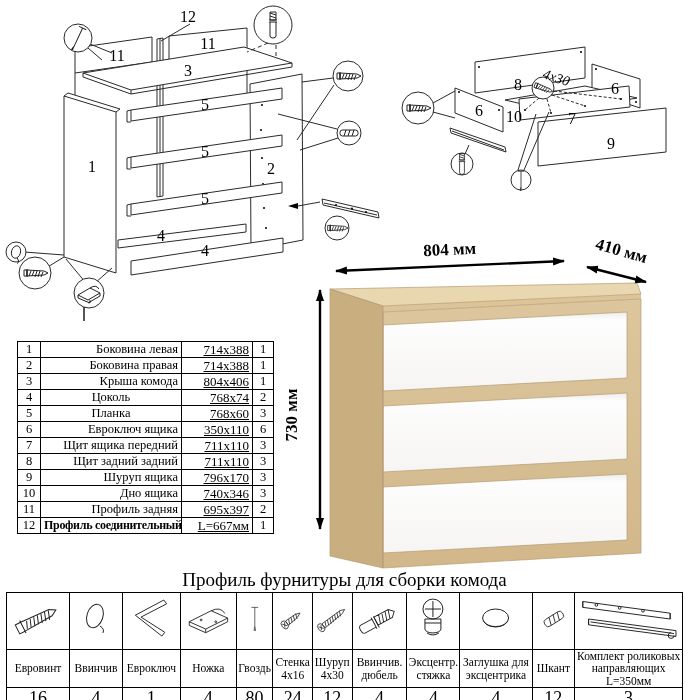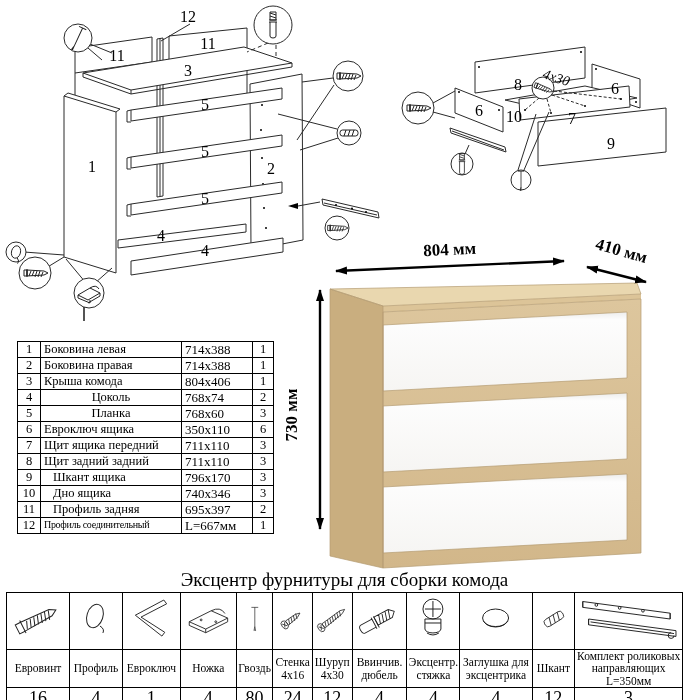--- a/index.html
+++ b/index.html
@@ -5,27 +5,27 @@
   html,body{margin:0;padding:0;background:#fff;}
   .page{position:relative;width:689px;height:700px;background:#fff;overflow:hidden;
         font-family:"Liberation Serif", serif;color:#000;}
   svg text{font-family:"Liberation Serif", serif;}
   .dim-label{font-family:"Liberation Sans", sans-serif;font-weight:bold;}
 
   
   .parts-table{position:absolute;left:17px;top:341px;width:256px;border-collapse:collapse;
                table-layout:fixed;}
   .parts-table td{border:1px solid #000;height:15px;padding:0 3px;font-size:12.5px;
-                  line-height:1.02;white-space:nowrap;overflow:hidden;}
+                  line-height:1.02;white-space:nowrap;overflow:hidden;text-align:right;}
   .parts-table td.c{text-align:center;padding:0 1px;}
-  .parts-table td.size{text-align:left;font-size:13px;}
+  .parts-table td.size{text-align:right;font-size:13px;text-decoration:underline;}
   .parts-table tr:nth-child(4) td.name,.parts-table tr:nth-child(5) td.name{text-align:center;}
   .parts-table tr:nth-child(9) td.name,.parts-table tr:nth-child(10) td.name,
   .parts-table tr:nth-child(11) td.name{padding-left:12px;}
-  .parts-table tr:nth-child(12) td.name{font-size:10px;letter-spacing:-.3px;}
+  .parts-table tr:nth-child(12) td.name{font-size:12px;letter-spacing:-.3px;font-weight:bold;}
 
   
   .hw-title{position:absolute;left:0;top:569px;width:689px;text-align:center;
             font-size:19px;}
   .hw-table{position:absolute;left:6px;top:592px;width:677px;border-collapse:collapse;
             table-layout:fixed;text-align:center;}
   .hw-table td{border:1px solid #000;padding:0;overflow:hidden;}
   .hw-table .ico td{height:56px;}
   .hw-table .lbl td{height:28px;font-size:11.5px;line-height:1.08;padding:0 1px;}
   .hw-table .qty td{height:20px;font-size:18px;}
@@ -312,21 +312,21 @@
           <td class="c">3</td>
         </tr>
       <tr>
           <td class="c">8</td>
           <td class="name">Щит задний задний</td>
           <td class="size">711х110</td>
           <td class="c">3</td>
         </tr>
       <tr>
           <td class="c">9</td>
-          <td class="name">Шкант ящика</td>
+          <td class="name">Шуруп ящика</td>
           <td class="size">796х170</td>
           <td class="c">3</td>
         </tr>
       <tr>
           <td class="c">10</td>
           <td class="name">Дно ящика</td>
           <td class="size">740х346</td>
           <td class="c">3</td>
         </tr>
       <tr>
@@ -337,21 +337,21 @@
         </tr>
       <tr>
           <td class="c">12</td>
           <td class="name">Профиль соединительный</td>
           <td class="size">L=667мм</td>
           <td class="c">1</td>
         </tr>
     </tbody>
   </table>
 
-  <div class="hw-title">Эксцентр фурнитуры для сборки комода</div>
+  <div class="hw-title">Профиль фурнитуры для сборки комода</div>
 
   <table class="hw-table">
     <colgroup>
       <col style="width:62px">
         <col style="width:52px">
         <col style="width:57px">
         <col style="width:55px">
       <col style="width:36px">
         <col style="width:39px">
         <col style="width:39px">
@@ -424,21 +424,21 @@
           <path class="thin" d="M8,8 L98,20 L98,26 L8,14 z M8,8 l0,6 M98,20 l0,6"></path>
           <circle class="thin" cx="22" cy="11.5" r="1.4"></circle>
               <circle class="thin" cx="46" cy="14.5" r="1.4"></circle>
               <circle class="thin" cx="70" cy="17.5" r="1.4"></circle>
           <path class="thin" d="M14,26 L104,38 L104,44 L14,32 z M14,26 l0,6 M99,40 a3,3 0 1 0 3,3"></path>
           <path class="thin" d="M16,29 L102,41"></path>
             </svg></td>
       </tr>
       <tr class="lbl">
         <td>Евровинт</td>
-        <td>Профиль</td>
+        <td>Ввинчив</td>
         <td>Евроключ</td>
         <td>Ножка</td>
         <td>Гвоздь</td>
         <td>Стенка 4х16</td>
         <td>Шуруп 4х30</td>
         <td>Ввинчив. дюбель</td>
         <td>Эксцентр. стяжка</td>
         <td>Заглушка для эксцентрика</td>
         <td>Шкант</td>
         <td>Комплект роликовых направляющих L=350мм</td>

